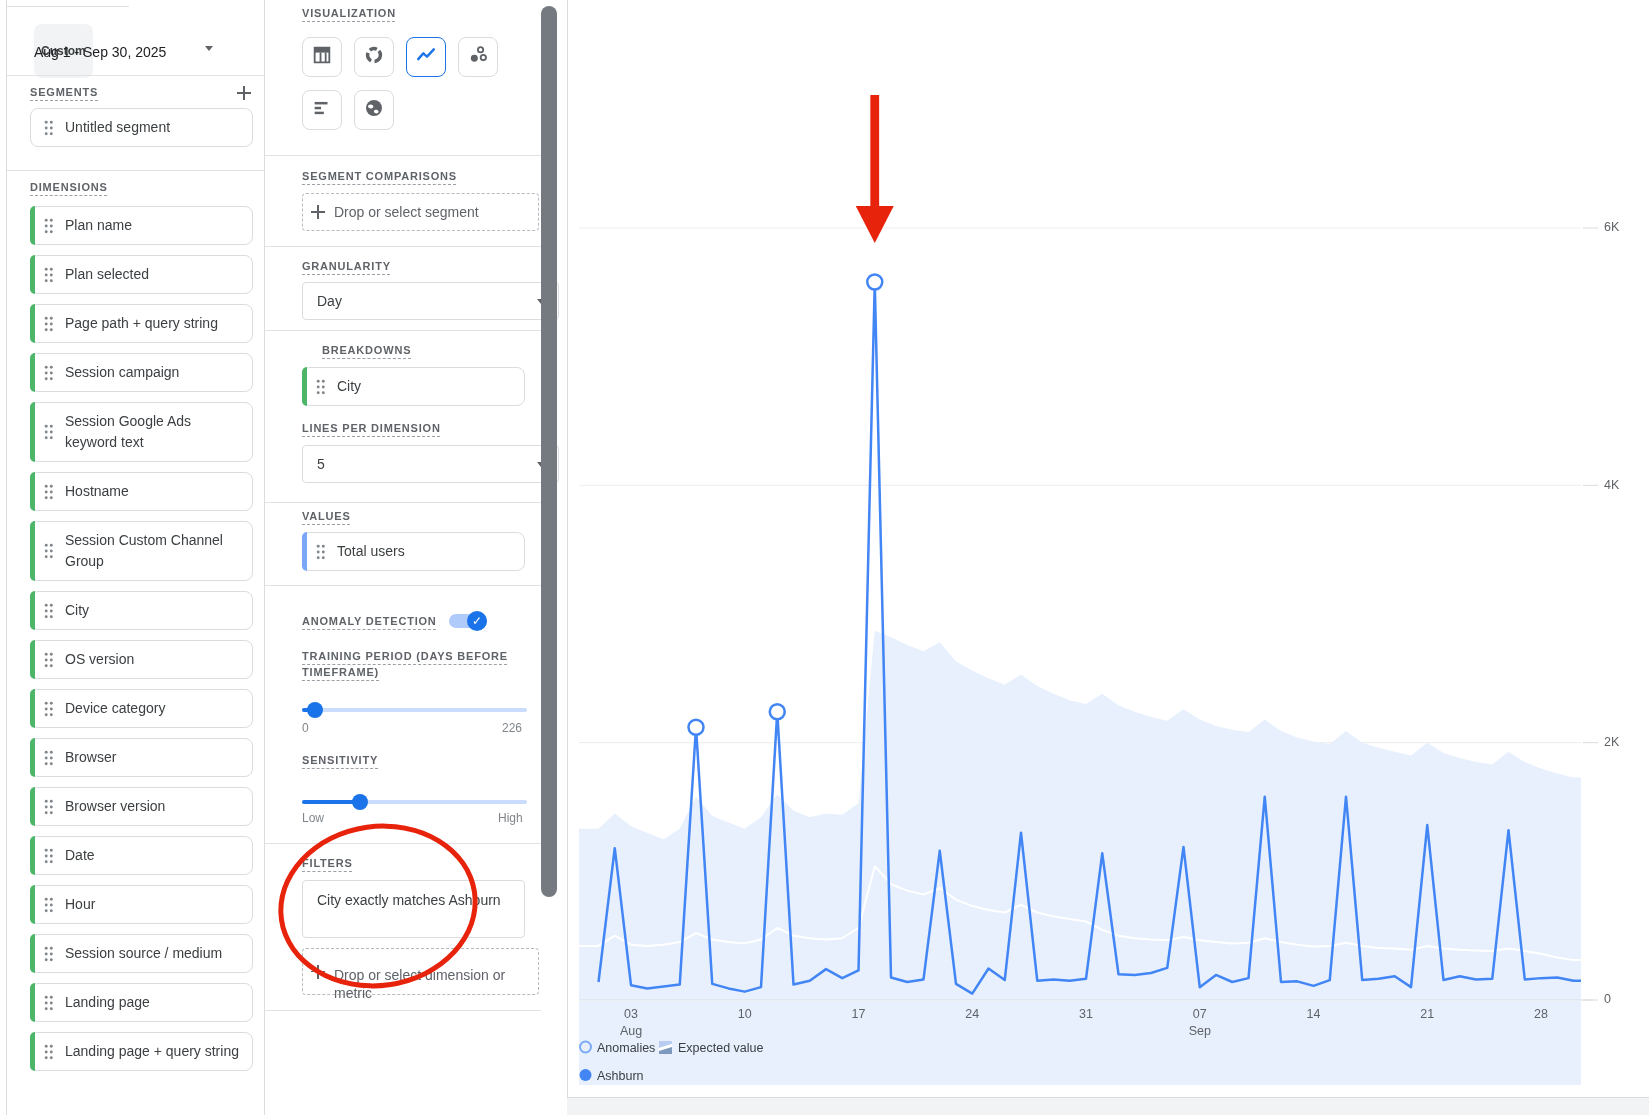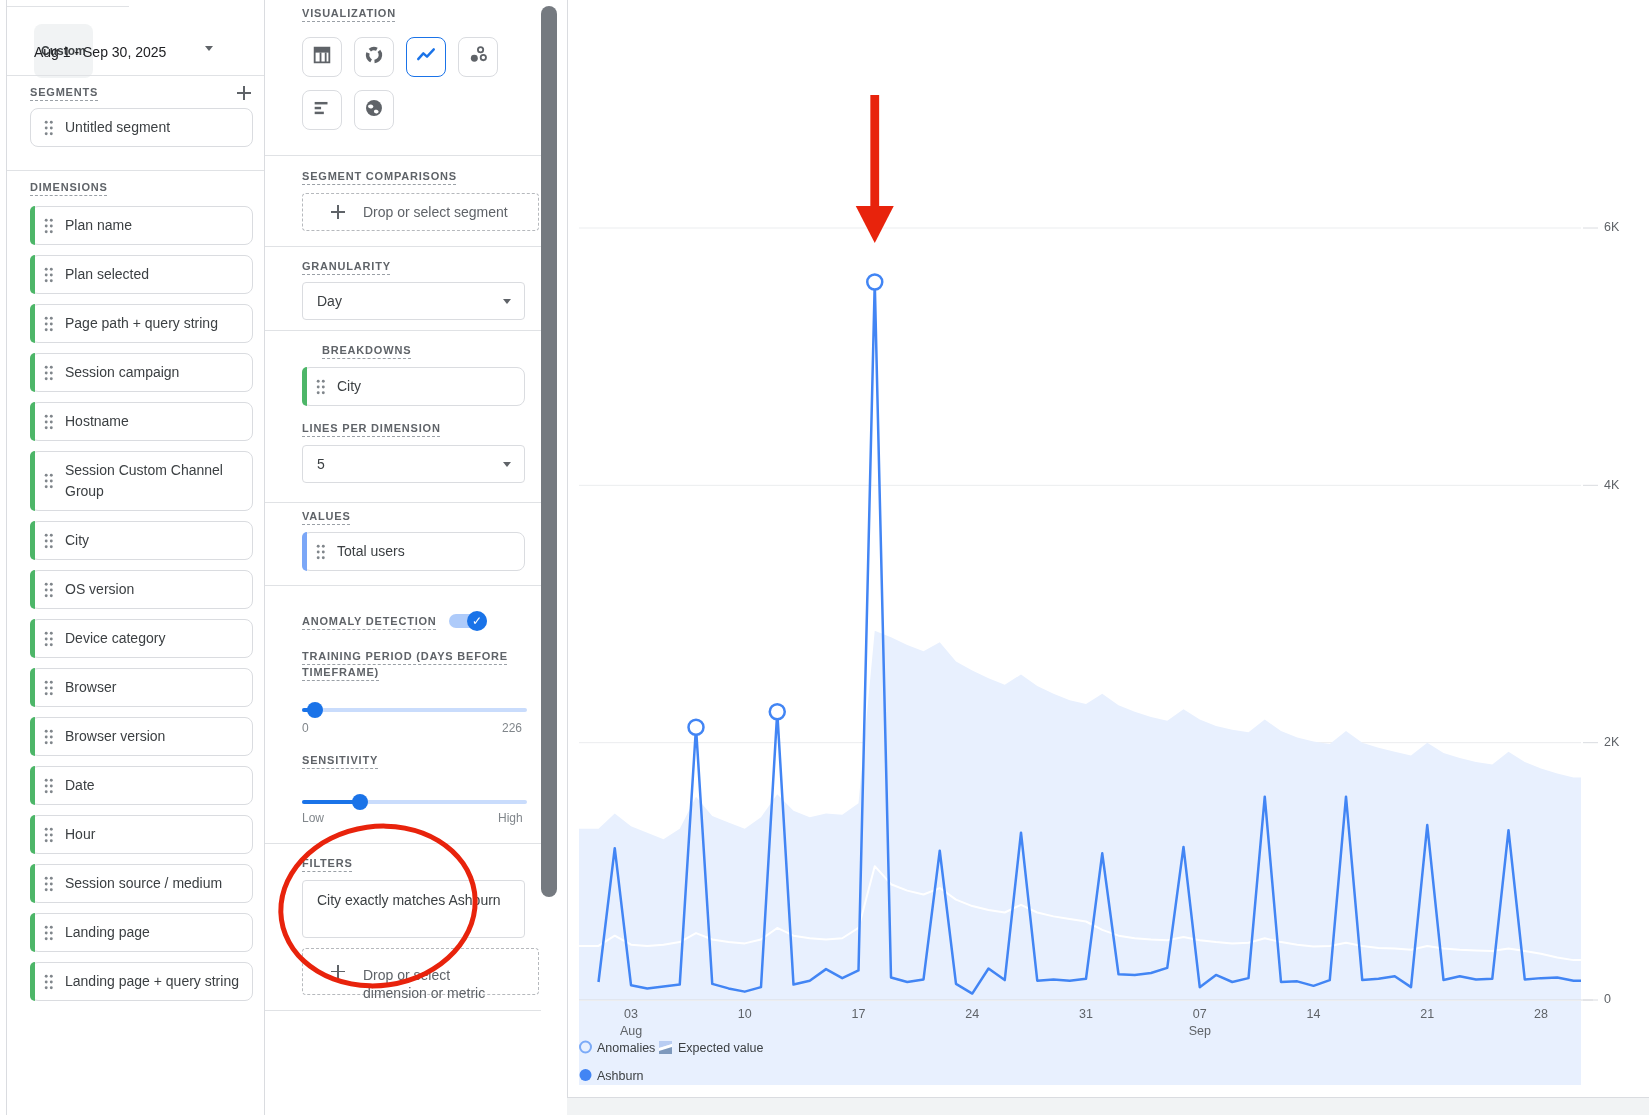--- a/index.html
+++ b/index.html
@@ -9,26 +9,26 @@
   .hdiv{position:absolute;height:1px;background:#e0e2e5;}
   .vdiv{position:absolute;width:1px;background:#dadce0;}
   .sec-title{position:absolute;font-size:11px;font-weight:700;letter-spacing:.8px;color:#5f6368;
     text-decoration:underline dashed #9aa0a6 1px;text-underline-offset:4px;line-height:15px;}
   .chip{position:relative;box-sizing:border-box;width:223px;background:#fff;border:1px solid #dadce0;
     border-radius:8px;padding:8px 10px 8px 34px;font-size:14px;line-height:21px;color:#3c4043;min-height:38px;}
   .chip .bar{position:absolute;left:-1px;top:-1px;bottom:-1px;width:5px;border-radius:8px 0 0 8px;}
   .chip .handle{position:absolute;left:13px;top:50%;transform:translateY(-50%);width:10px;height:16px;}
   .bar-green{background:#4db668;}
   .bar-blue{background:#7ba7f7;}
-  .select-box{position:absolute;box-sizing:border-box;width:223px;height:38px;background:#fff;
+  .select-box{position:absolute;box-sizing:border-box;width:257px;height:38px;background:#fff;
     border:1px solid #dadce0;border-radius:4px;font-size:14px;color:#3c4043;line-height:36px;padding-left:14px;}
   .caret{position:absolute;right:13px;top:16px;width:0;height:0;border-left:4.5px solid transparent;
     border-right:4.5px solid transparent;border-top:5.5px solid #5f6368;}
   .drop-box{position:absolute;box-sizing:border-box;width:237px;border:1px dashed #b6b9bd;border-radius:4px;
-    color:#5f6368;font-size:14px;display:flex;align-items:center;gap:18px;padding:0 28px;background:#fff;}
+    color:#5f6368;font-size:14px;display:flex;align-items:center;gap:9px;padding:0 8px;background:#fff;}
   .plus{position:relative;width:14px;height:14px;flex:0 0 14px;}
   .plus::before,.plus::after{content:"";position:absolute;background:#5f6368;}
   .plus::before{left:6.3px;top:0;width:1.6px;height:14px;}
   .plus::after{top:6.3px;left:0;height:1.6px;width:14px;}
   .viz-btn{box-sizing:border-box;width:40px;height:40px;border:1px solid #dadce0;border-radius:8px;
     background:#fff;display:flex;align-items:center;justify-content:center;}
   .viz-btn.selected{border:1.5px solid #1a73e8;}
   .badge{position:absolute;background:#f1f3f4;border-radius:8px;font-size:12px;font-weight:700;
     color:#3c4043;padding:20px 7px;line-height:14px;}
   .slider-track{position:absolute;height:4px;border-radius:2px;background:#c9dcfc;}
@@ -102,20 +102,28 @@
               <circle cx="7.3" cy="13.8" r="1.45" fill="#80868b"></circle>
             </svg></span><span>Page path + query string</span></div>
         <div class="chip"><span class="bar bar-green"></span><span class="handle"><svg width="10" height="16" viewBox="0 0 10 16">
               <circle cx="2.2" cy="2.2" r="1.45" fill="#80868b"></circle>
               <circle cx="7.3" cy="2.2" r="1.45" fill="#80868b"></circle>
               <circle cx="2.2" cy="8" r="1.45" fill="#80868b"></circle>
               <circle cx="7.3" cy="8" r="1.45" fill="#80868b"></circle>
               <circle cx="2.2" cy="13.8" r="1.45" fill="#80868b"></circle>
               <circle cx="7.3" cy="13.8" r="1.45" fill="#80868b"></circle>
             </svg></span><span>Session campaign</span></div>
+        <div class="chip"><span class="bar bar-green"></span><span class="handle"><svg width="10" height="16" viewBox="0 0 10 16">
+              <circle cx="2.2" cy="2.2" r="1.45" fill="#80868b"></circle>
+              <circle cx="7.3" cy="2.2" r="1.45" fill="#80868b"></circle>
+              <circle cx="2.2" cy="8" r="1.45" fill="#80868b"></circle>
+              <circle cx="7.3" cy="8" r="1.45" fill="#80868b"></circle>
+              <circle cx="2.2" cy="13.8" r="1.45" fill="#80868b"></circle>
+              <circle cx="7.3" cy="13.8" r="1.45" fill="#80868b"></circle>
+            </svg></span><span>Session Google Ads keyword text</span></div>
         <div class="chip"><span class="bar bar-green"></span><span class="handle"><svg width="10" height="16" viewBox="0 0 10 16">
               <circle cx="2.2" cy="2.2" r="1.45" fill="#80868b"></circle>
               <circle cx="7.3" cy="2.2" r="1.45" fill="#80868b"></circle>
               <circle cx="2.2" cy="8" r="1.45" fill="#80868b"></circle>
               <circle cx="7.3" cy="8" r="1.45" fill="#80868b"></circle>
               <circle cx="2.2" cy="13.8" r="1.45" fill="#80868b"></circle>
               <circle cx="7.3" cy="13.8" r="1.45" fill="#80868b"></circle>
             </svg></span><span>Hostname</span></div>
         <div class="chip"><span class="bar bar-green"></span><span class="handle"><svg width="10" height="16" viewBox="0 0 10 16">
               <circle cx="2.2" cy="2.2" r="1.45" fill="#80868b"></circle>

